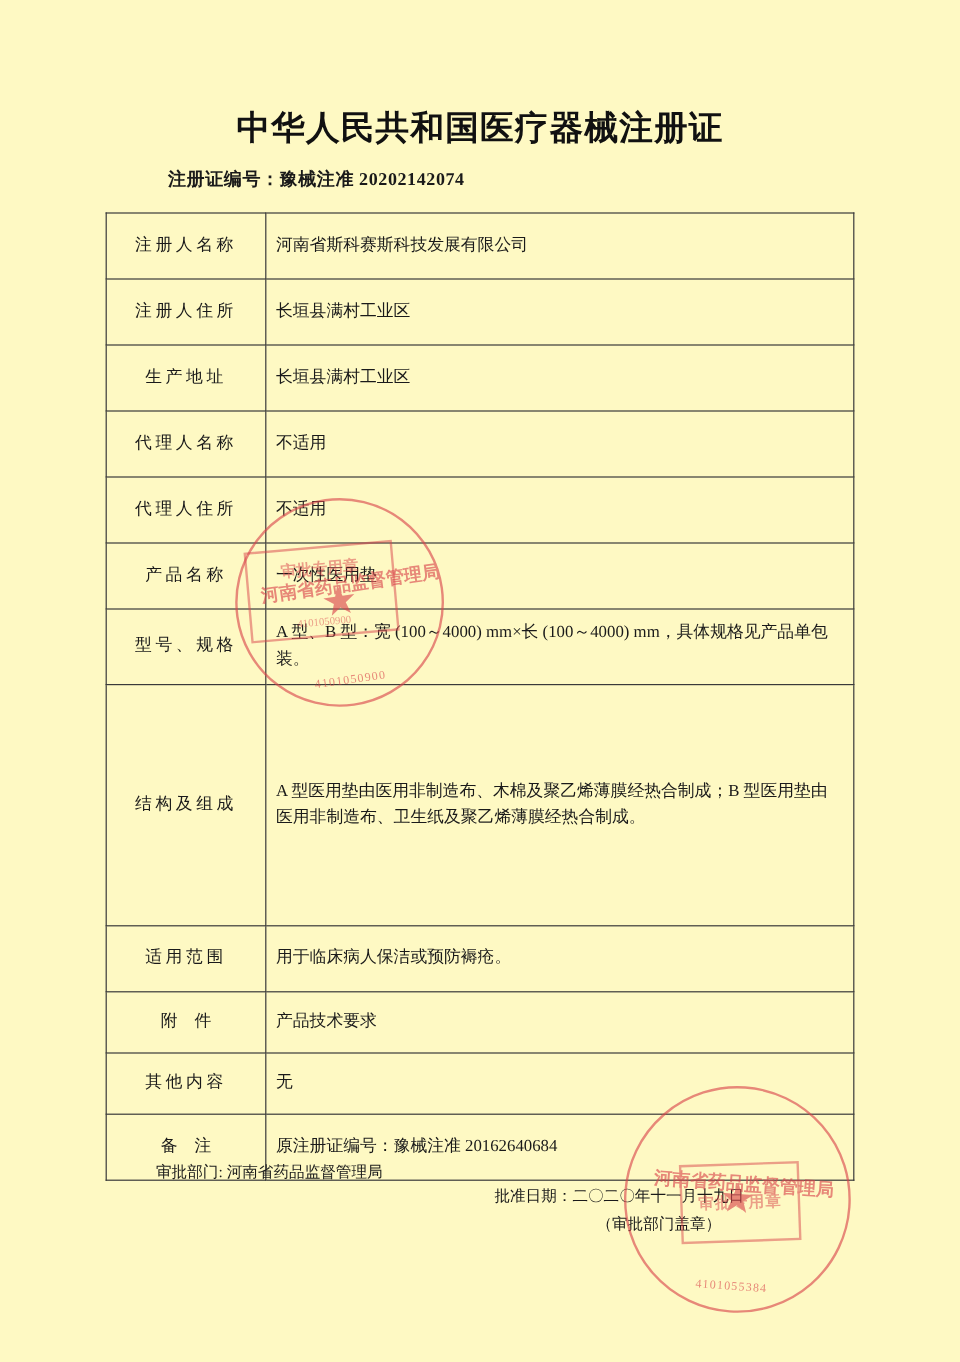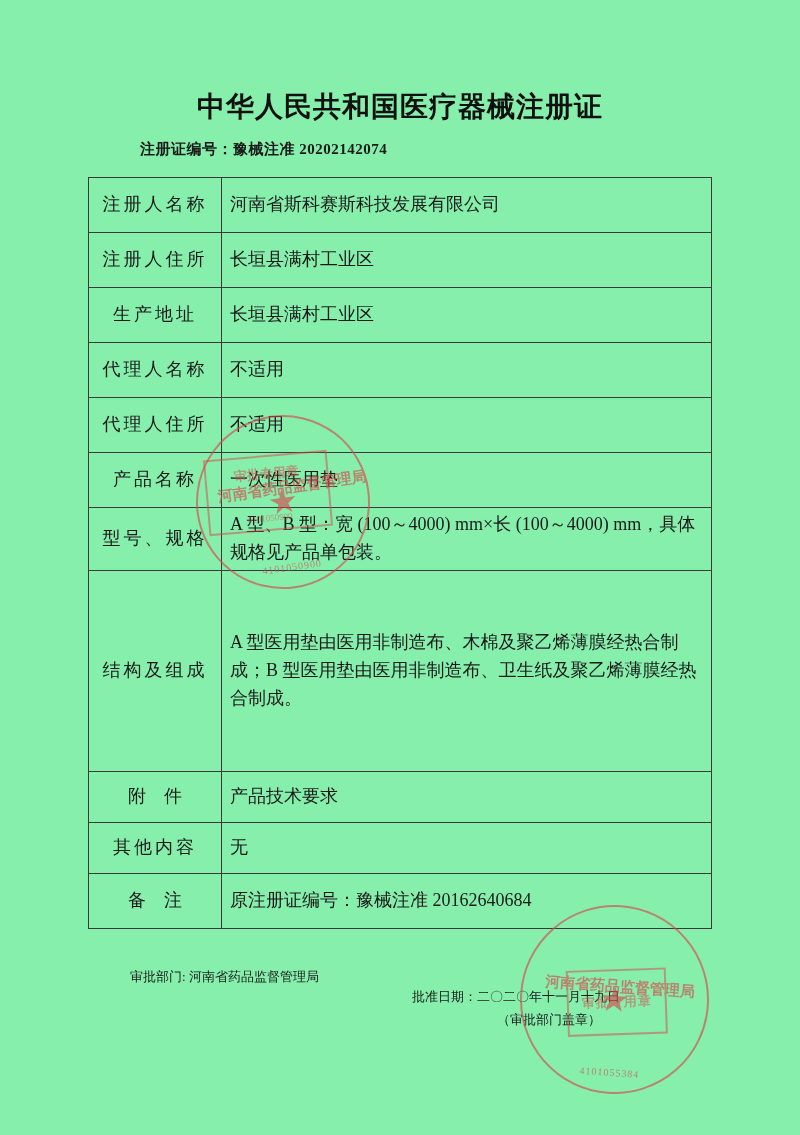--- a/index.html
+++ b/index.html
@@ -11,21 +11,21 @@
     width: 800px;
     height: 1135px;
     position: relative;
     font-family: "Liberation Serif", "DejaVu Serif", serif;
     color: #1a1a1a;
     overflow: hidden;
   }
   .page {
     position: absolute;
     inset: 0;
-    background: #86efac;
+    background: #fef9c3;
   }
   .title {
     position: absolute;
     top: 88px;
     left: 0;
     right: 0;
     text-align: center;
     font-size: 28px;
     font-weight: bold;
     letter-spacing: 1px;
@@ -46,21 +46,21 @@
   table.cert {
     position: absolute;
     top: 177px;
     left: 88px;
     width: 624px;
     border-collapse: collapse;
     table-layout: fixed;
   }
   table.cert td {
     border: 1px solid #3a3a3a;
-    font-size: 18px;
+    font-size: 14px;
     vertical-align: middle;
     padding: 0 8px;
     line-height: 1.55;
   }
   td.label {
     width: 116px;
     text-align: center;
     letter-spacing: 3px;
     padding: 0 4px;
     white-space: nowrap;
@@ -262,20 +262,24 @@
         <td class="value">一次性医用垫</td>
       </tr>
       <tr class="r-model">
         <td class="label">型号、规格</td>
         <td class="value model-text">A 型、B 型：宽 (100～4000) mm×长 (100～4000) mm，具体规格见产品单包装。</td>
       </tr>
       <tr class="r-struct">
         <td class="label">结构及组成</td>
         <td class="value struct-text">A 型医用垫由医用非制造布、木棉及聚乙烯薄膜经热合制成；B 型医用垫由医用非制造布、卫生纸及聚乙烯薄膜经热合制成。</td>
       </tr>
+      <tr class="r-scope">
+        <td class="label">适用范围</td>
+        <td class="value">用于临床病人保洁或预防褥疮。</td>
+      </tr>
       <tr class="r-attach">
         <td class="label wide">附　件</td>
         <td class="value">产品技术要求</td>
       </tr>
       <tr class="r-other">
         <td class="label">其他内容</td>
         <td class="value">无</td>
       </tr>
       <tr class="r-remark">
         <td class="label wide">备　注</td>

